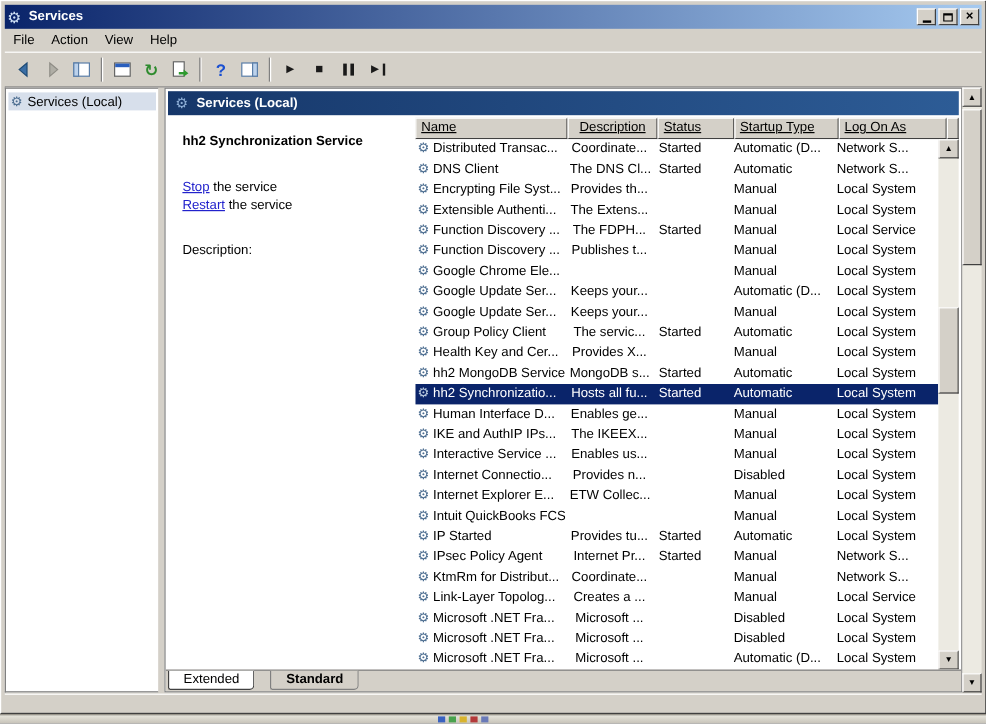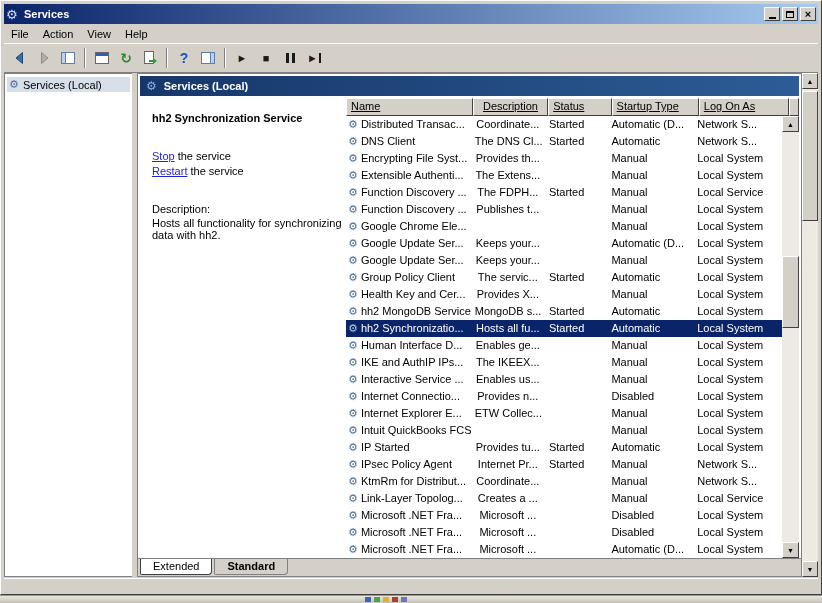--- a/index.html
+++ b/index.html
@@ -98,21 +98,21 @@
     border:1px solid #404040; border-top-color:#fff; border-left-color:#fff;
     font-size:7px; display:flex; align-items:center; justify-content:center; color:#000;
   }
   .sthumb {
     position:absolute; left:0; right:0; background:var(--chrome,#d4d0c8);
     border:1px solid #404040; border-top-color:#fff; border-left-color:#fff;
   }
   
   .tab-strip {
     position:absolute; left:0; right:0; bottom:0; height:18px; background:var(--chrome,#d4d0c8);
-    border-top:1px solid #808080; display:flex; padding-left:2px;
+    border-top:1px solid #808080; display:flex; padding-left:2px;gap:11px;
   }
   .tab {
     padding:1px 12px 2px 12px; border:1px solid #808080; border-top:none; margin-right:2px;
     background:var(--chrome,#d4d0c8); height:16px;
     border-bottom-right-radius:4px; border-bottom-left-radius:2px;font-weight:bold;
   }
   .tab.selected { background:#fff; font-weight:normal; border-color:#404040; }
   
   .bottom-strip {
     position:absolute; left:3px; right:3px; bottom:3px; height:13px;
@@ -233,21 +233,20 @@
 
       <div class="info-panel">
         <div class="svc-title">hh2 Synchronization Service</div>
         <div class="svc-action">
           <a>Stop</a><span> the service</span>
         </div>
         <div class="svc-action">
           <a>Restart</a><span> the service</span>
         </div>
         <div class="desc-label">Description:</div>
-        <div class="desc-text">Hosts all functionality for synchronizing data with hh2.</div>
       </div>
 
       <div class="list-area">
         <div class="list-header">
           <div class="hcell c-name">Name</div>
           <div class="hcell c-desc">Description</div>
           <div class="hcell c-status">Status</div>
           <div class="hcell c-startup">Startup Type</div>
           <div class="hcell c-logon">Log On As</div>
           <div class="hcell c-fill"></div>

